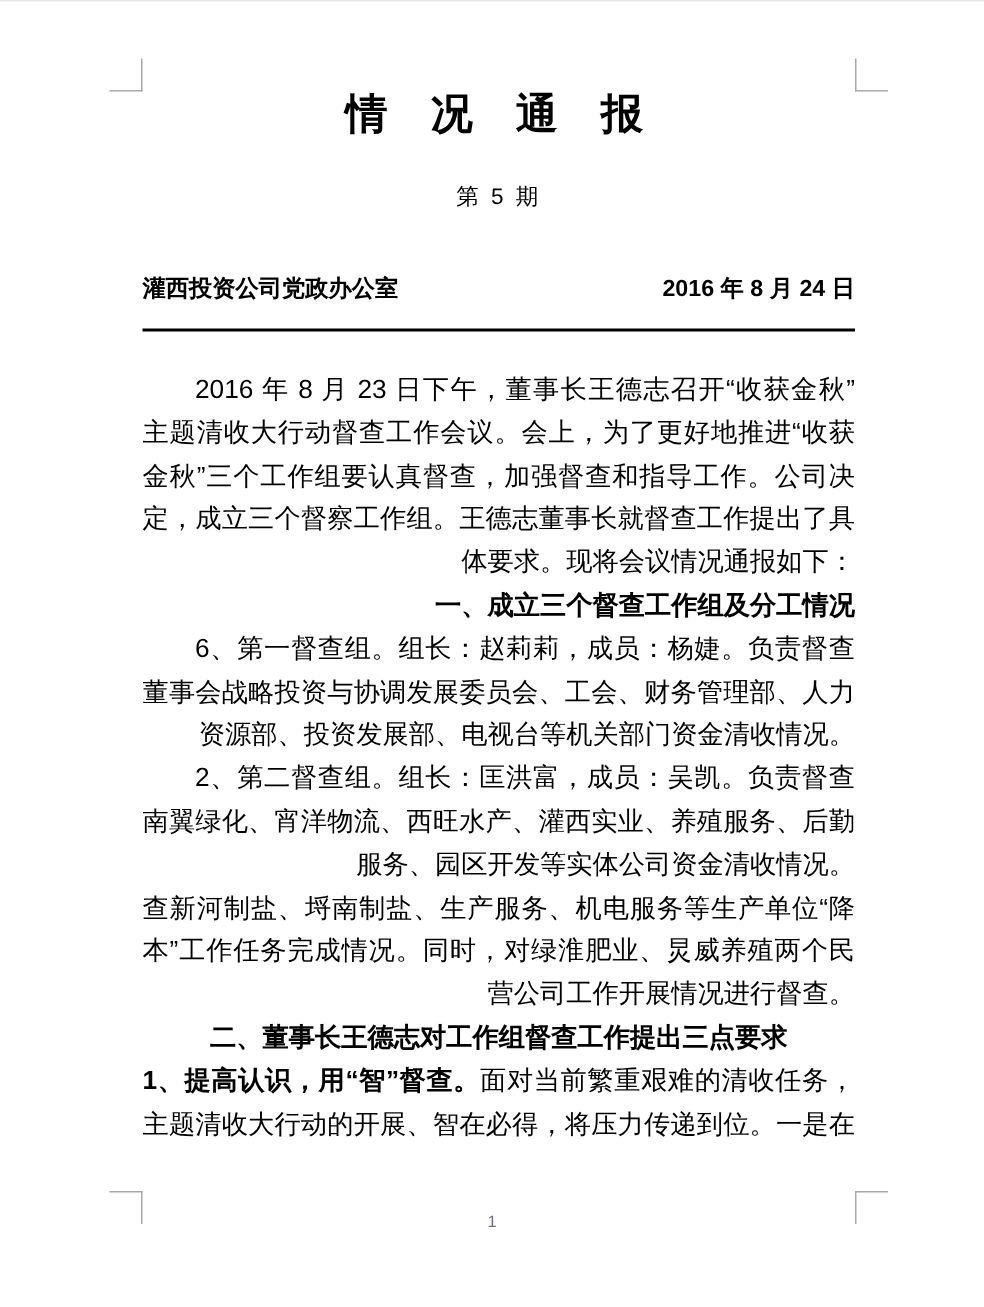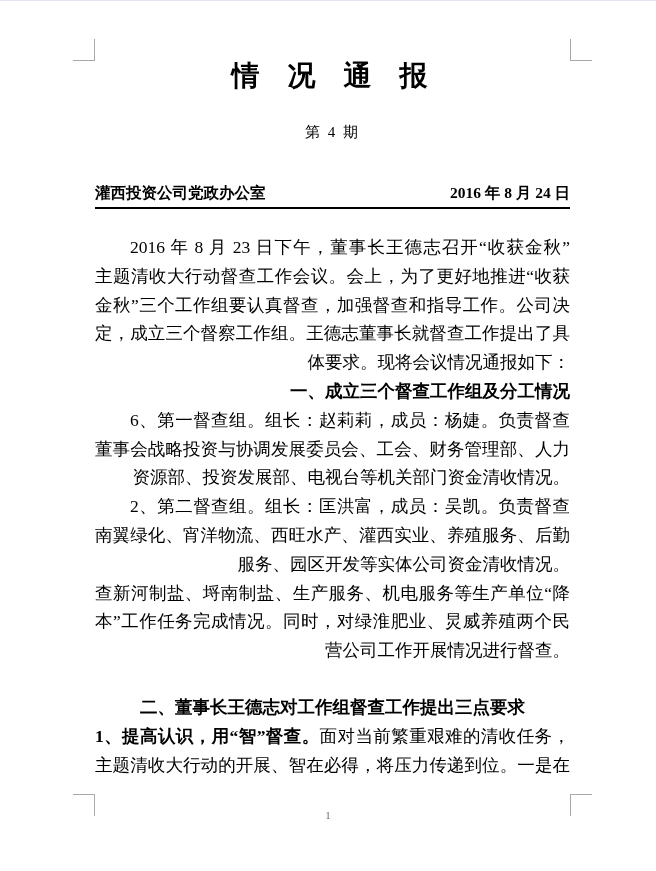--- a/index.html
+++ b/index.html
@@ -5,21 +5,21 @@
   html, body { margin: 0; padding: 0; background: #ffffff; }
   .page {
     position: relative;
     width: 656px;
     height: 871px;
     margin: 0 auto;
     background: #ffffff;
     box-sizing: border-box;
     border-top: 1px solid #e4e4ee;
     overflow: hidden;
-    font-family: Liberation Serif, serif;
+    font-family: Liberation Sans, sans-serif;
     color: #000000;
   }
   
   .mark {
     position: absolute;
     width: 22px;
     height: 22px;
     box-sizing: border-box;
   }
   .mark.tl { left: 73px;  top: 38px;  border-right: 1.5px solid #a8a8a8; border-bottom: 1.5px solid #a8a8a8; }
@@ -50,32 +50,32 @@
     letter-spacing: 2px;
   }
   .masthead {
     margin-top: 39px;
     display: flex;
     justify-content: space-between;
     align-items: baseline;
     font-weight: bold;
     font-size: 15.5px;
     line-height: 21px;
-    padding-bottom: 4px;
+    padding-bottom: 16px;
     border-bottom: 2.5px solid #000000;
   }
   .doc-body {
     margin-top: 24px;
     font-size: 17.5px;
     line-height: 28.8px;
   }
   .line { text-align: right; }
   .line.fill { text-align: justify; text-align-last: justify; }
   .line.indent { text-indent: 35px; }
-  .line.center { text-align: left; text-align-last: center; margin-top: 28px; }
+  .line.center { text-align: left; text-align-last: center; }
   .bold { font-weight: bold; }
   .page-number {
     position: absolute;
     left: 0;
     right: 0;
     top: 808px;
     text-align: center;
     font-size: 11px;
     color: #70707e;
   }
@@ -86,21 +86,21 @@
 <div class="page">
 
   <div class="mark tl"></div>
   <div class="mark tr"></div>
   <div class="mark bl"></div>
   <div class="mark br"></div>
 
   <div class="content">
     <div class="doc-title">情 况 通 报</div>
 
-    <div class="issue">第 4 期</div>
+    <div class="issue">第 5 期</div>
 
     <div class="masthead">
       <span>灌西投资公司党政办公室</span>
       <span>2016 年 8 月 24 日</span>
     </div>
 
     <div class="doc-body">
         <div class="line indent fill">2016 年 8 月 23 日下午，董事长王德志召开“收获金秋”</div>
         <div class="line fill">主题清收大行动督查工作会议。会上，为了更好地推进“收获</div>
         <div class="line fill">金秋”三个工作组要认真督查，加强督查和指导工作。公司决</div>

